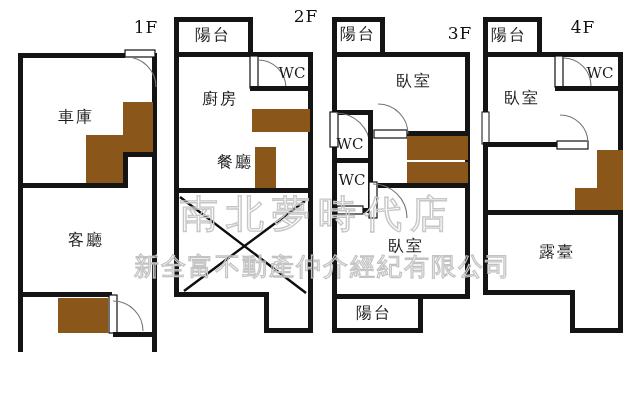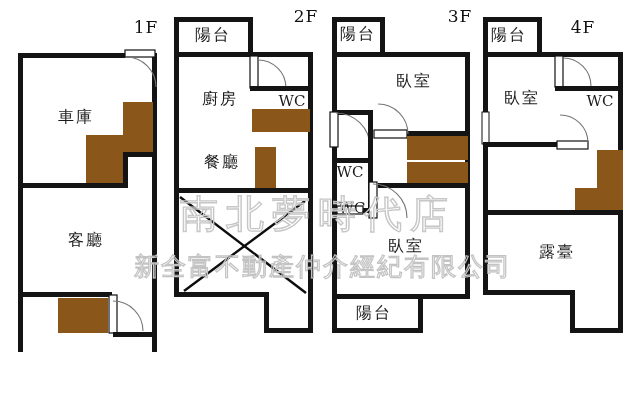--- a/index.html
+++ b/index.html
@@ -5,21 +5,21 @@
   html,body{margin:0;padding:0;background:#ffffff;}
   #stage{
     position:relative;width:640px;height:352px;background:#ffffff;overflow:hidden;
     font-family:"DejaVu Serif","Liberation Serif",serif;
   }
   #plan-svg{position:absolute;left:0;top:0;}
   .lbl{
     position:absolute;transform:translate(-50%,-50%);
     color:#1a1a1a;font-size:16px;letter-spacing:2px;white-space:nowrap;
   }
-  .lbl.small{font-size:15px;letter-spacing:0;margin-top:28px;}
+  .lbl.small{font-size:15px;letter-spacing:0;}
   .floor-lbl{
     position:absolute;transform:translate(-50%,-50%);
     color:#111;font-size:17px;letter-spacing:1px;white-space:nowrap;
   }
   .watermark{
     position:absolute;transform:translate(-50%,-50%);white-space:nowrap;
     color:transparent;-webkit-text-stroke:1.4px #c7c7c7;z-index:5;
   }
   #wm1{font-size:38px;letter-spacing:8px;}
   #wm2{font-size:25px;letter-spacing:2px;-webkit-text-stroke:1.2px #c3c3c3;}
@@ -118,30 +118,30 @@
       <rect x="575" y="188" width="48" height="22" fill="#8b561a"></rect>
       <rect x="483" y="210" width="140" height="5" fill="#141414"></rect>
       <rect x="483" y="290" width="92" height="5" fill="#141414"></rect>
       <rect x="570" y="290" width="5" height="43" fill="#141414"></rect>
       <rect x="570" y="328" width="53" height="5" fill="#141414"></rect>
     </g>
   </svg>
 
   <span class="floor-lbl" style="left:146px;top:27px">1F</span>
   <span class="floor-lbl" style="left:306px;top:16px">2F</span>
-  <span class="floor-lbl" style="left:460px;top:16px">3F</span>
+  <span class="floor-lbl" style="left:460px;top:33px">3F</span>
   <span class="floor-lbl" style="left:583px;top:27px">4F</span>
 
   <span class="lbl" style="left:76px;top:117px">車庫</span>
   <span class="lbl" style="left:86px;top:240px">客廳</span>
 
   <span class="lbl" style="left:213px;top:35px">陽台</span>
   <span class="lbl small" style="left:292px;top:73px">WC</span>
   <span class="lbl" style="left:220px;top:99px">廚房</span>
-  <span class="lbl" style="left:222px;top:162px">餐廳</span>
+  <span class="lbl" style="left:235px;top:162px">餐廳</span>
 
   <span class="lbl" style="left:358px;top:34px">陽台</span>
   <span class="lbl" style="left:414px;top:81px">臥室</span>
   <span class="lbl small" style="left:350px;top:144px">WC</span>
   <span class="lbl small" style="left:352px;top:180px">WC</span>
   <span class="lbl" style="left:406px;top:246px">臥室</span>
   <span class="lbl" style="left:374px;top:313px">陽台</span>
 
   <span class="lbl" style="left:509px;top:35px">陽台</span>
   <span class="lbl small" style="left:600px;top:73px">WC</span>

